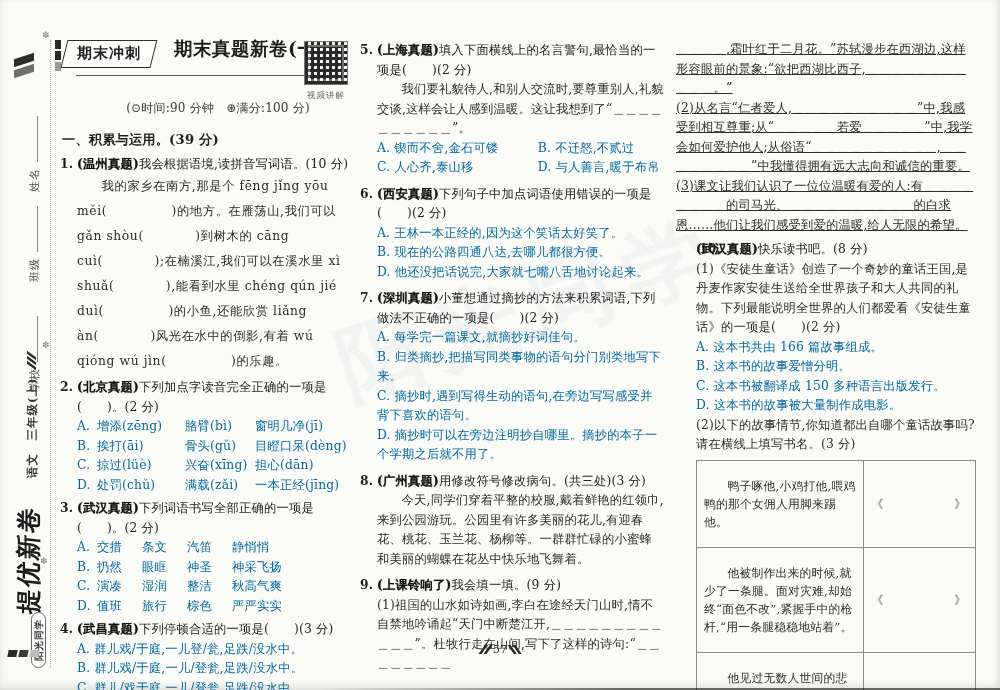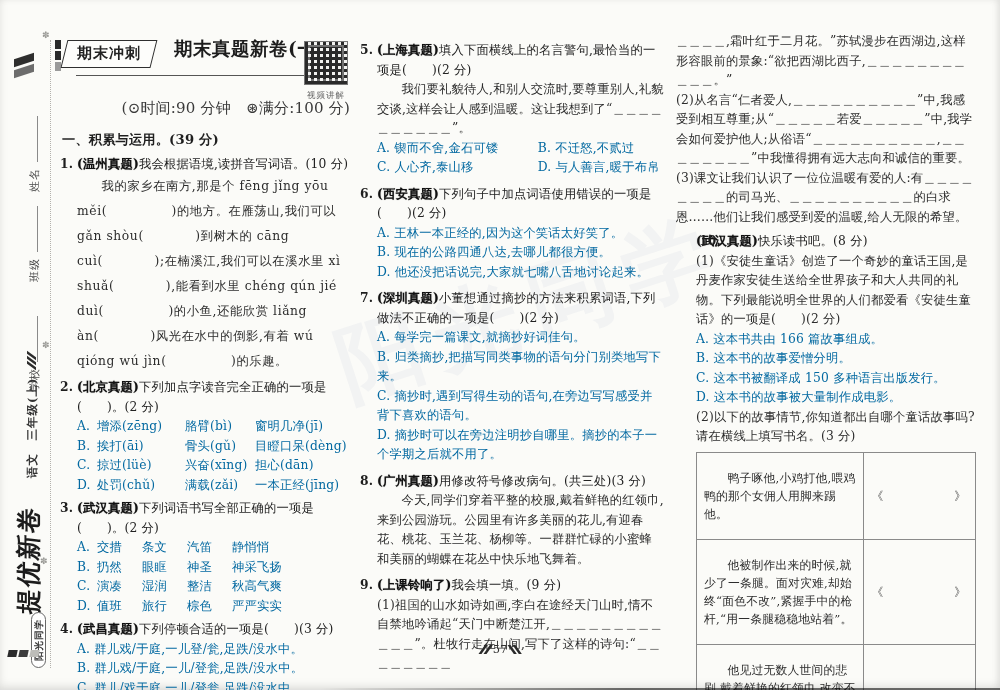--- a/index.html
+++ b/index.html
@@ -42,21 +42,21 @@
   .badge-txt{display:block;transform:skewX(14deg);font-weight:bold;font-size:15px;color:#222;letter-spacing:1px;}
   .header-title{position:absolute;left:112px;top:11px;font-size:18.5px;font-weight:bold;color:#1d1d1d;letter-spacing:.5px;}
   .hrule{position:absolute;left:14px;top:47px;width:264px;border-top:1.2px solid #555;}
   .hrule::after{content:"";position:absolute;right:-3px;top:-2.5px;width:4px;height:4px;border-radius:50%;background:#444;}
   .qr{position:absolute;right:2px;top:13px;width:42px;height:42px;border:1px solid #777;
       background:
         repeating-linear-gradient(0deg,#2a2a2a 0 3px,transparent 3px 6px),
         repeating-linear-gradient(90deg,#2a2a2a 0 3px,#f2f2f0 3px 6px);}
   .qr::after{content:"";position:absolute;inset:3px;border:2px solid rgba(250,250,248,.35);}
   .qr-caption{position:absolute;right:0;top:58px;width:48px;text-align:center;font-size:8.5px;color:#666;letter-spacing:1px;}
-  .meta{position:absolute;left:0;width:100%;top:71px;text-align:right;font-size:15px;color:#3a3a3a;}
+  .meta{position:absolute;left:12px;width:100%;top:71px;text-align:center;font-size:12px;color:#3a3a3a;}
 
   .section-title{font-weight:bold;font-size:13.2px;color:#1f1f1f;margin:5px 0 4px;}
 
   
   .q{position:relative;padding-left:15px;margin-top:3px;}
   .q.q10{padding-left:20px;}
   .qnum{position:absolute;left:-2px;top:0;font-weight:bold;color:#1e1e1e;}
   .q10 .qnum{left:-4px;margin-left:27px;}
   .qtag{font-weight:bold;color:#111;text-shadow:0 0 1px rgba(0,0,0,.45);}
   .qtext{color:#222;}
@@ -251,21 +251,21 @@
         <p class="para">今天,同学们穿着平整的校服,戴着鲜艳的红领巾,来到公园游玩。公园里有许多美丽的花儿,有迎春花、桃花、玉兰花、杨柳等。一群群忙碌的小蜜蜂和美丽的蝴蝶在花丛中快乐地飞舞着。</p>
       </div>
 
       <div class="q" style="margin-top:6px;">
         <span class="qnum">9.</span><span class="qtag">(上课铃响了)</span><span class="qtext">我会填一填。(9 分)</span>
         <p class="blankline">(1)祖国的山水如诗如画,李白在途经天门山时,情不自禁地吟诵起“天门中断楚江开,＿＿＿＿＿＿＿＿＿＿＿＿”。杜牧行走在山间,写下了这样的诗句:“＿＿＿＿＿＿＿＿</p>
       </div>
     </div>
 
     <div class="col">
-      <div style="margin-top:4px;">
+      <div style="margin-top:12px;text-decoration:underline;">
         <p class="blankline">＿＿＿＿,霜叶红于二月花。”苏轼漫步在西湖边,这样形容眼前的景象:“欲把西湖比西子,＿＿＿＿＿＿＿＿＿＿＿。”</p>
         <p class="blankline">(2)从名言“仁者爱人,＿＿＿＿＿＿＿＿＿＿”中,我感受到相互尊重;从“＿＿＿＿＿若爱＿＿＿＿＿”中,我学会如何爱护他人;从俗语“＿＿＿＿＿＿＿＿＿＿,＿＿＿＿＿＿＿＿”中我懂得拥有远大志向和诚信的重要。</p>
         <p class="blankline">(3)课文让我们认识了一位位温暖有爱的人:有＿＿＿＿＿＿＿＿的司马光、＿＿＿＿＿＿＿＿＿＿的白求恩……他们让我们感受到爱的温暖,给人无限的希望。</p>
       </div>
 
       <div class="q q10" style="margin-top:4px;">
         <span class="qnum">10.</span><span class="qtag">(武汉真题)</span><span class="qtext">快乐读书吧。(8 分)</span>
         <p class="blankline">(1)《安徒生童话》创造了一个奇妙的童话王国,是丹麦作家安徒生送给全世界孩子和大人共同的礼物。下列最能说明全世界的人们都爱看《安徒生童话》的一项是(　　)(2 分)</p>
         <div class="opt">A. 这本书共由 166 篇故事组成。</div>
         <div class="opt">B. 这本书的故事爱憎分明。</div>

